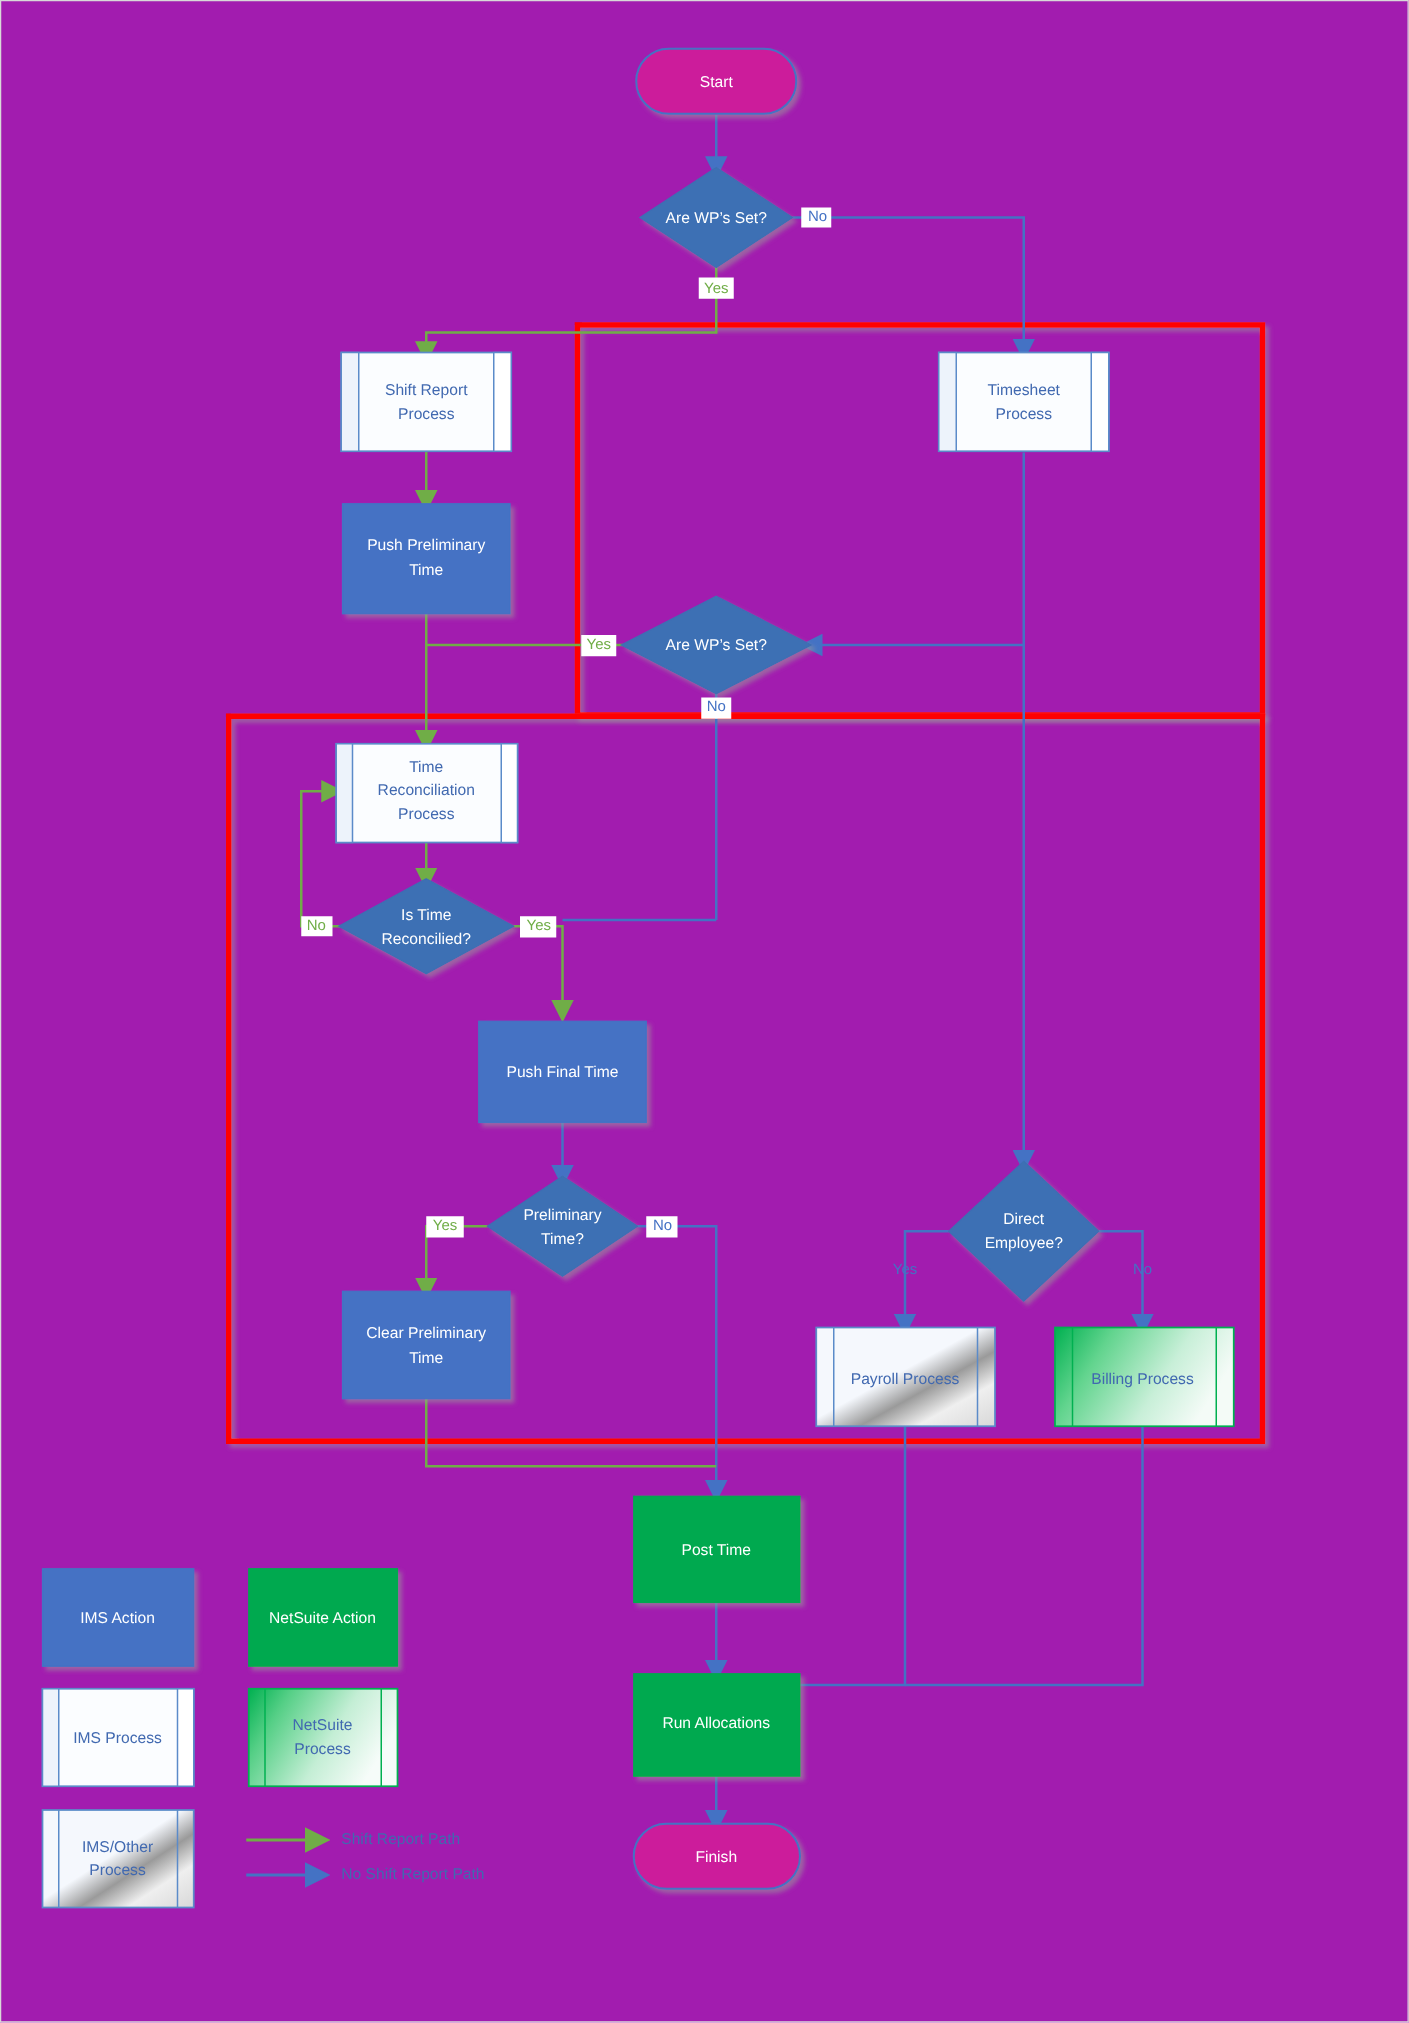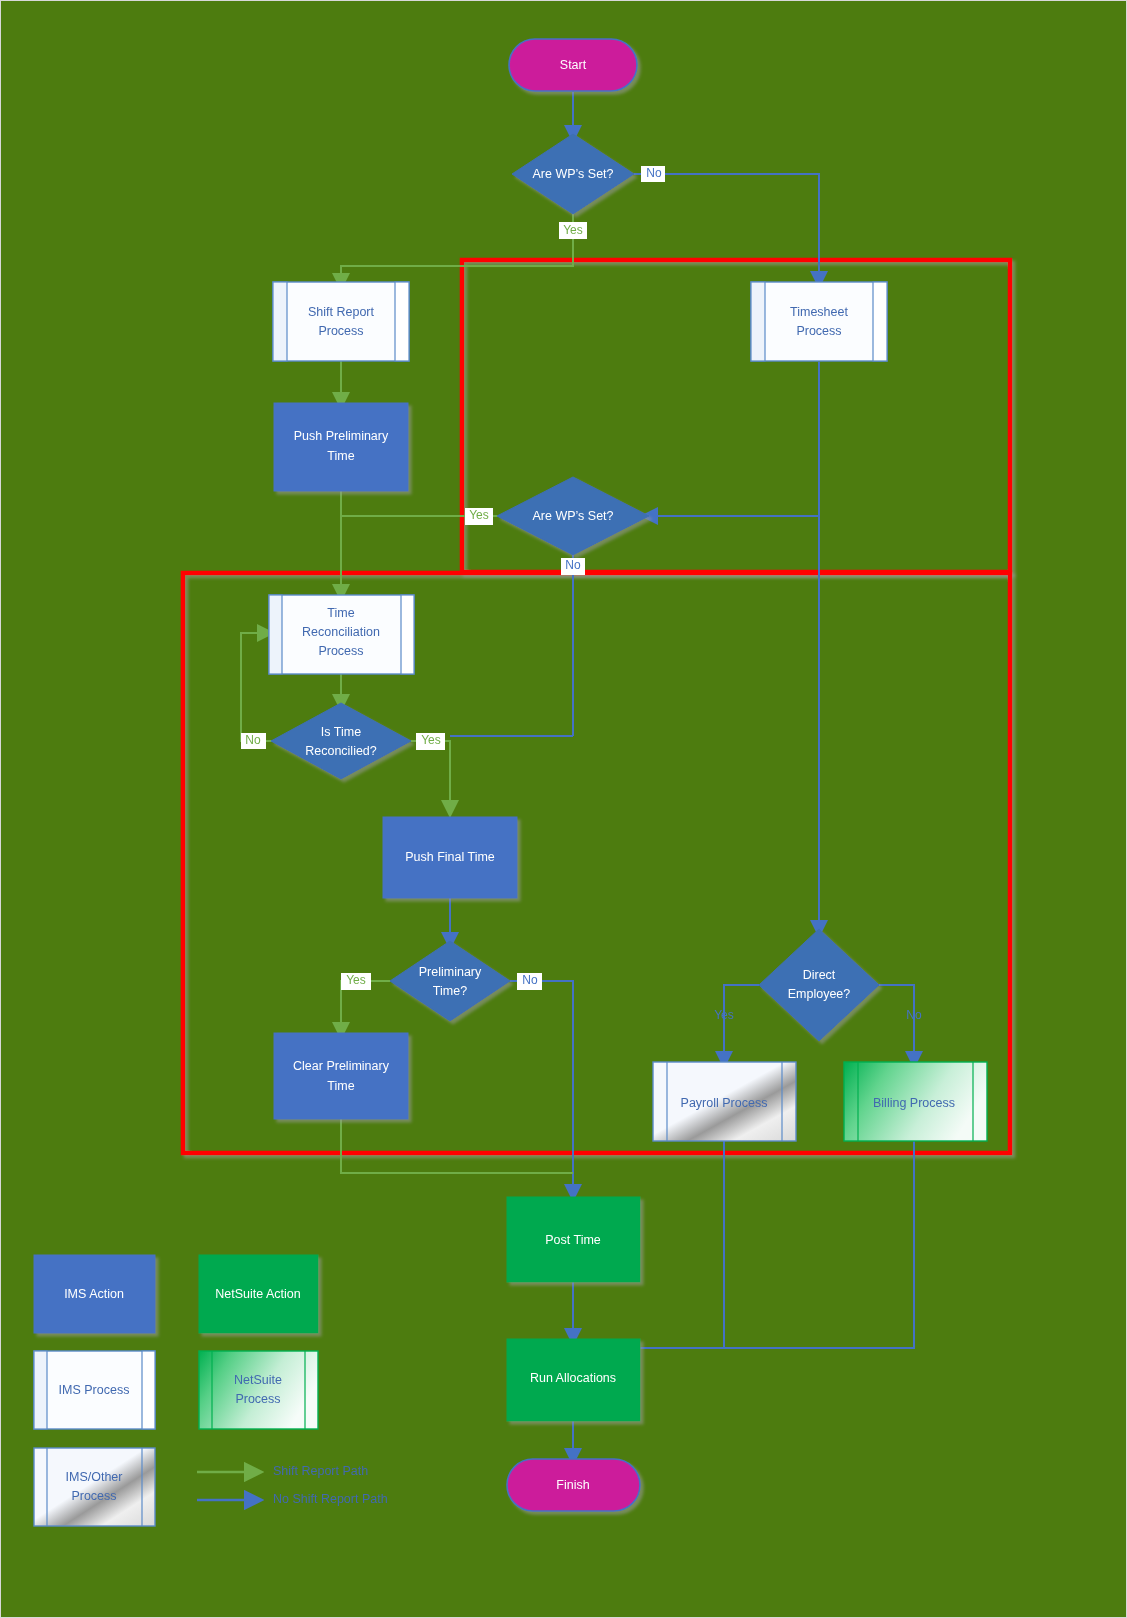--- a/index.html
+++ b/index.html
@@ -1,17 +1,17 @@
 <!DOCTYPE html>
 <html><head>
 <meta charset="utf-8">
 <style>
   html,body{margin:0;padding:0;background:#ffffff;}
   body{font-family:"Liberation Sans",sans-serif;}
-  #page{position:relative;width:1127px;height:1618px;background:#4d7c0f;
+  #page{position:relative;width:1127px;height:1618px;background:#a21caf;
         border:1px solid #d8d8d8;box-sizing:border-box;overflow:hidden;}
   svg#canvas{position:absolute;left:0;top:0;width:1127px;height:1618px;}
   .nodeLabel{font-size:12.5px;fill:#ffffff;text-anchor:middle;dominant-baseline:middle;}
   .procLabel{font-size:12.5px;fill:#4169b0;text-anchor:middle;dominant-baseline:middle;}
   .edgeLabel{font-size:12px;text-anchor:middle;dominant-baseline:middle;}
   .legendLabel{font-size:12.5px;text-anchor:middle;dominant-baseline:middle;}
   .legendPath{font-size:12.5px;fill:#4169b0;text-anchor:start;dominant-baseline:middle;}
 </style>
 </head>
 <body>

